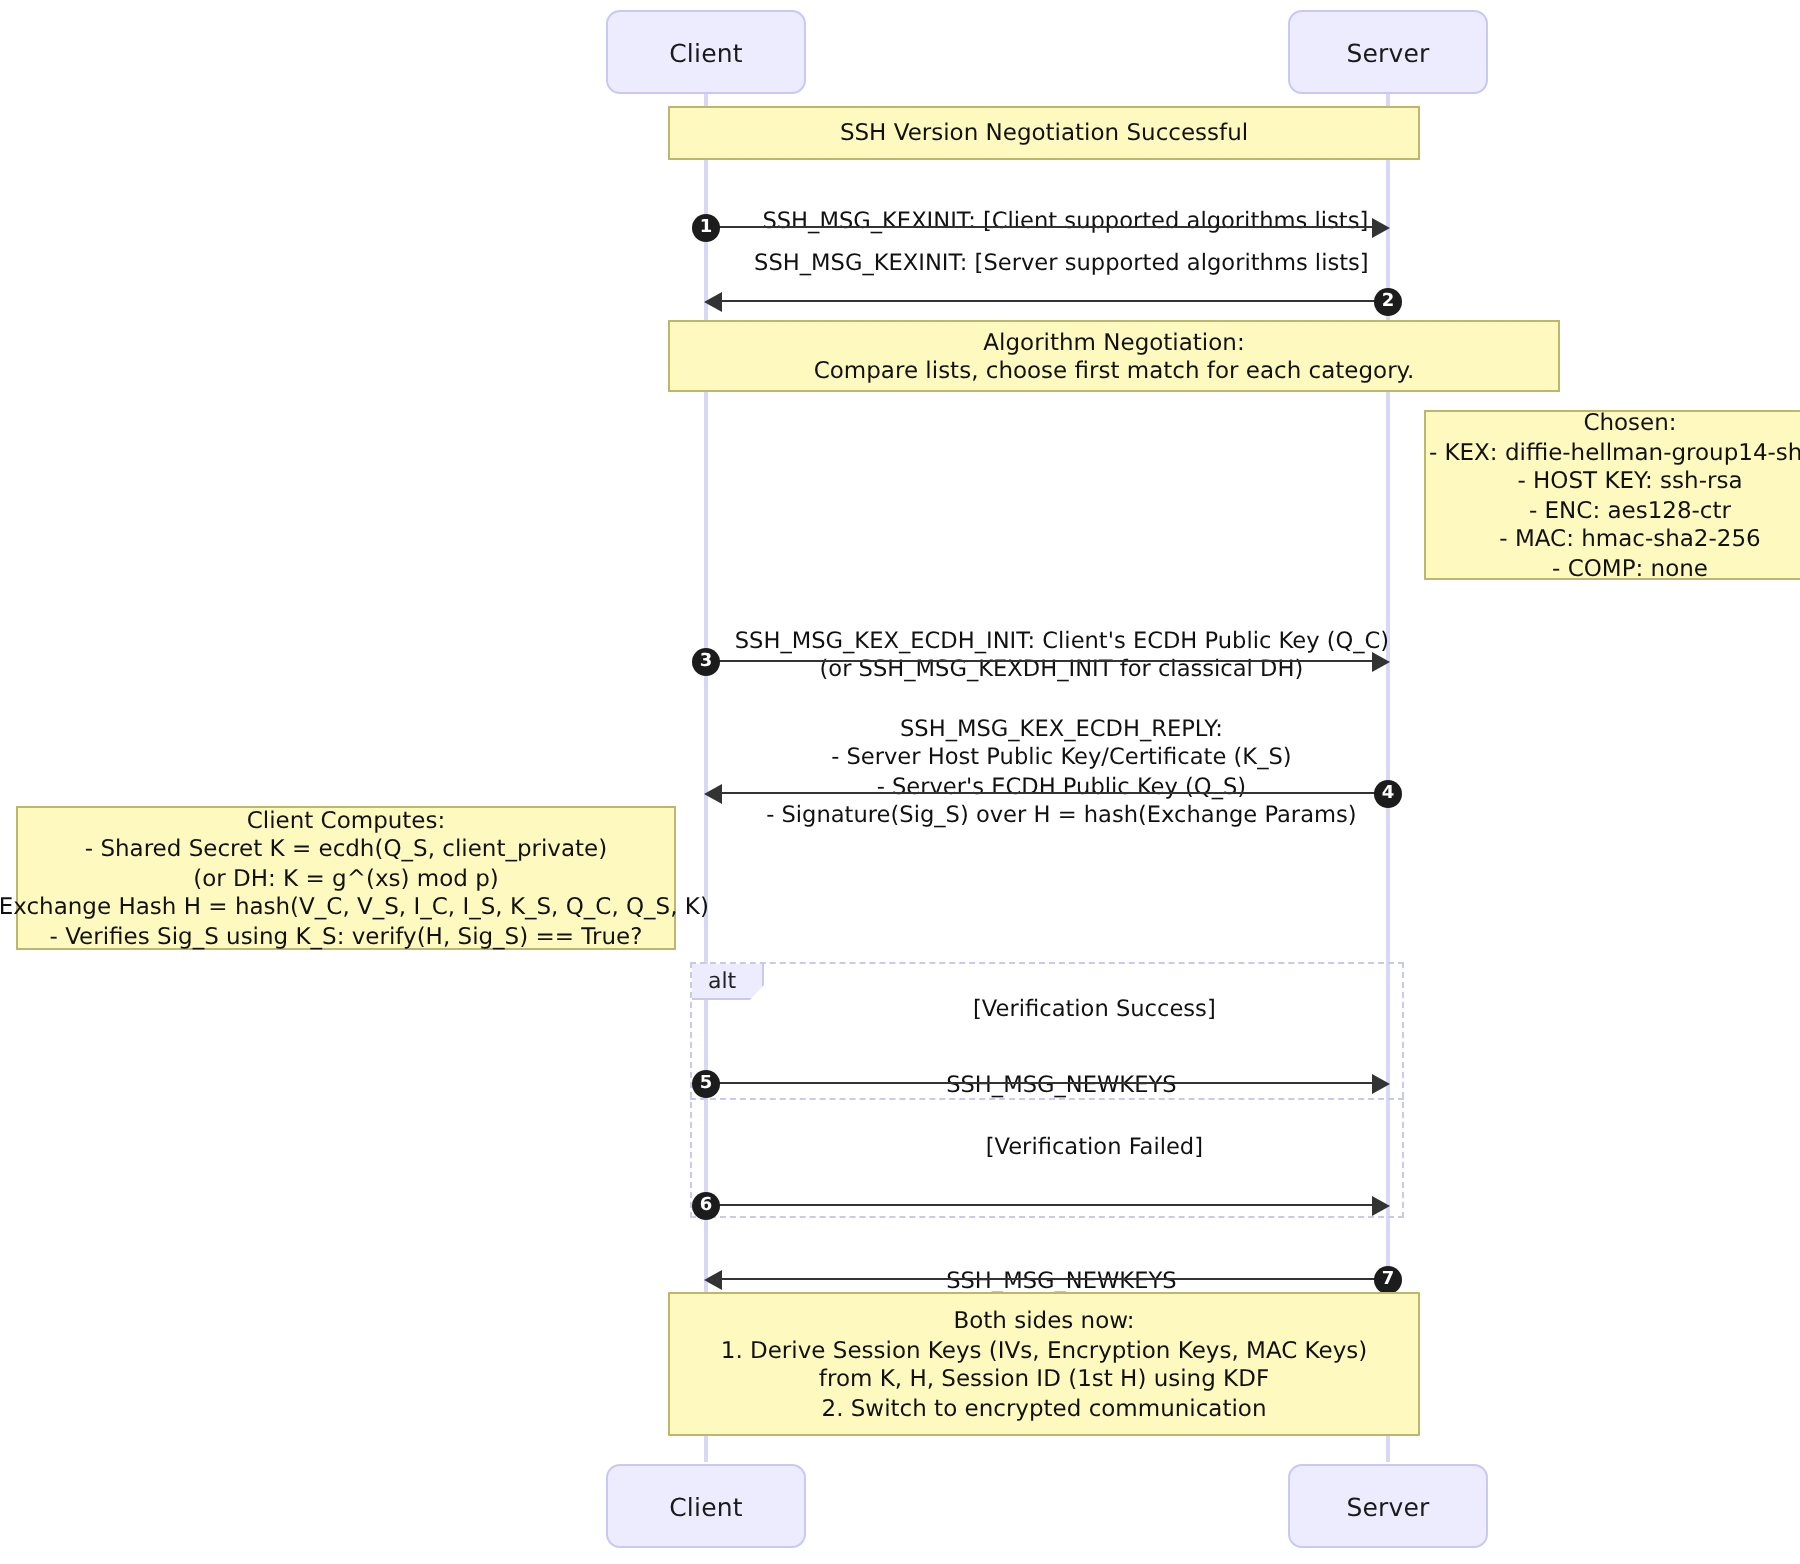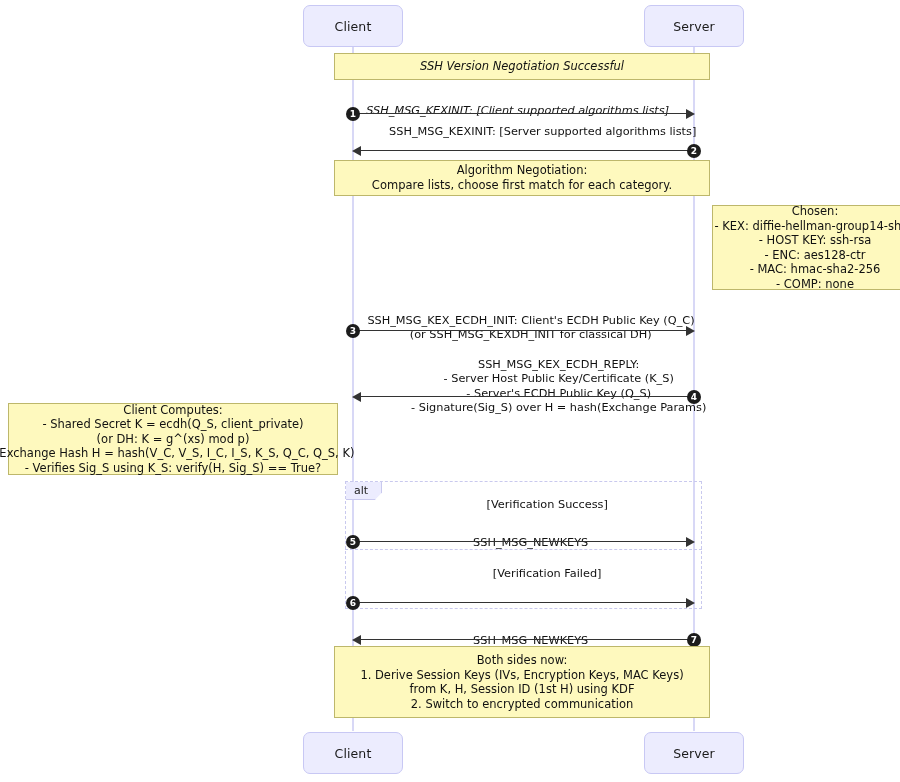--- a/index.html
+++ b/index.html
@@ -137,39 +137,39 @@
   <div class="lifeline" style="left:352px; top:47px; height:684px;"></div>
   <div class="lifeline" style="left:693px; top:47px; height:684px;"></div>
 
   <div class="participant" style="left:303px; top:5px; width:100px; height:42px;">
     <span>Client</span>
   </div>
   <div class="participant" style="left:644px; top:5px; width:100px; height:42px;">
     <span>Server</span>
   </div>
 
-  <div class="note" style="left:334px; top:53px; width:376px; height:27px;font-style:italic;">
+  <div class="note" style="left:334px; top:53px; width:376px; height:27px;">
     <span class="ln">SSH Version Negotiation Successful</span>
   </div>
 
-  <div class="msg-label" style="left:340px; top:90px; width:341px;font-style:italic;">
+  <div class="msg-label" style="left:355px; top:90px; width:341px;">
     <span class="ln">SSH_MSG_KEXINIT: [Client supported algorithms lists]</span>
   </div>
   <div class="arrow-line" style="left:353px; top:113px; width:334px;"></div>
   <div class="arrow-head right" style="left:686px; top:109px;"></div>
   <div class="seqnum" style="left:346px; top:107px;">1</div>
 
-  <div class="msg-label" style="left:353px; top:111px; width:341px;margin-left:12px;">
+  <div class="msg-label" style="left:353px; top:111px; width:341px;">
     <span class="ln">SSH_MSG_KEXINIT: [Server supported algorithms lists]</span>
   </div>
   <div class="arrow-line" style="left:360px; top:150px; width:334px;"></div>
   <div class="arrow-head left" style="left:352px; top:146px;"></div>
   <div class="seqnum" style="left:687px; top:144px;">2</div>
 
-  <div class="note" style="left:334px; top:160px; width:376px; height:36px;justify-content:flex-end;">
+  <div class="note" style="left:334px; top:160px; width:446px; height:36px;">
     <span class="ln">Algorithm Negotiation:</span>
     <span class="ln">Compare lists, choose first match for each category.</span>
   </div>
 
   <div class="note" style="left:712px; top:205px; width:206px; height:85px;">
     <span class="ln">Chosen:</span>
     <span class="ln">- KEX: diffie-hellman-group14-sha1</span>
     <span class="ln">- HOST KEY: ssh-rsa</span>
     <span class="ln">- ENC: aes128-ctr</span>
     <span class="ln">- MAC: hmac-sha2-256</span>
@@ -177,21 +177,21 @@
   </div>
 
   <div class="msg-label" style="left:353px; top:300px; width:341px;">
     <span class="ln">SSH_MSG_KEX_ECDH_INIT: Client's ECDH Public Key (Q_C)</span>
     <span class="ln">(or SSH_MSG_KEXDH_INIT for classical DH)</span>
   </div>
   <div class="arrow-line" style="left:353px; top:330px; width:334px;"></div>
   <div class="arrow-head right" style="left:686px; top:326px;"></div>
   <div class="seqnum" style="left:346px; top:324px;">3</div>
 
-  <div class="msg-label" style="left:353px; top:344px; width:341px;padding-left:28px;">
+  <div class="msg-label" style="left:353px; top:344px; width:341px;">
     <span class="ln">SSH_MSG_KEX_ECDH_REPLY:</span>
     <span class="ln">- Server Host Public Key/Certificate (K_S)</span>
     <span class="ln">- Server's ECDH Public Key (Q_S)</span>
     <span class="ln">- Signature(Sig_S) over H = hash(Exchange Params)</span>
   </div>
   <div class="arrow-line" style="left:360px; top:396px; width:334px;"></div>
   <div class="arrow-head left" style="left:352px; top:392px;"></div>
   <div class="seqnum" style="left:687px; top:390px;">4</div>
 
   <div class="note" style="left:8px; top:403px; width:330px; height:72px;">

